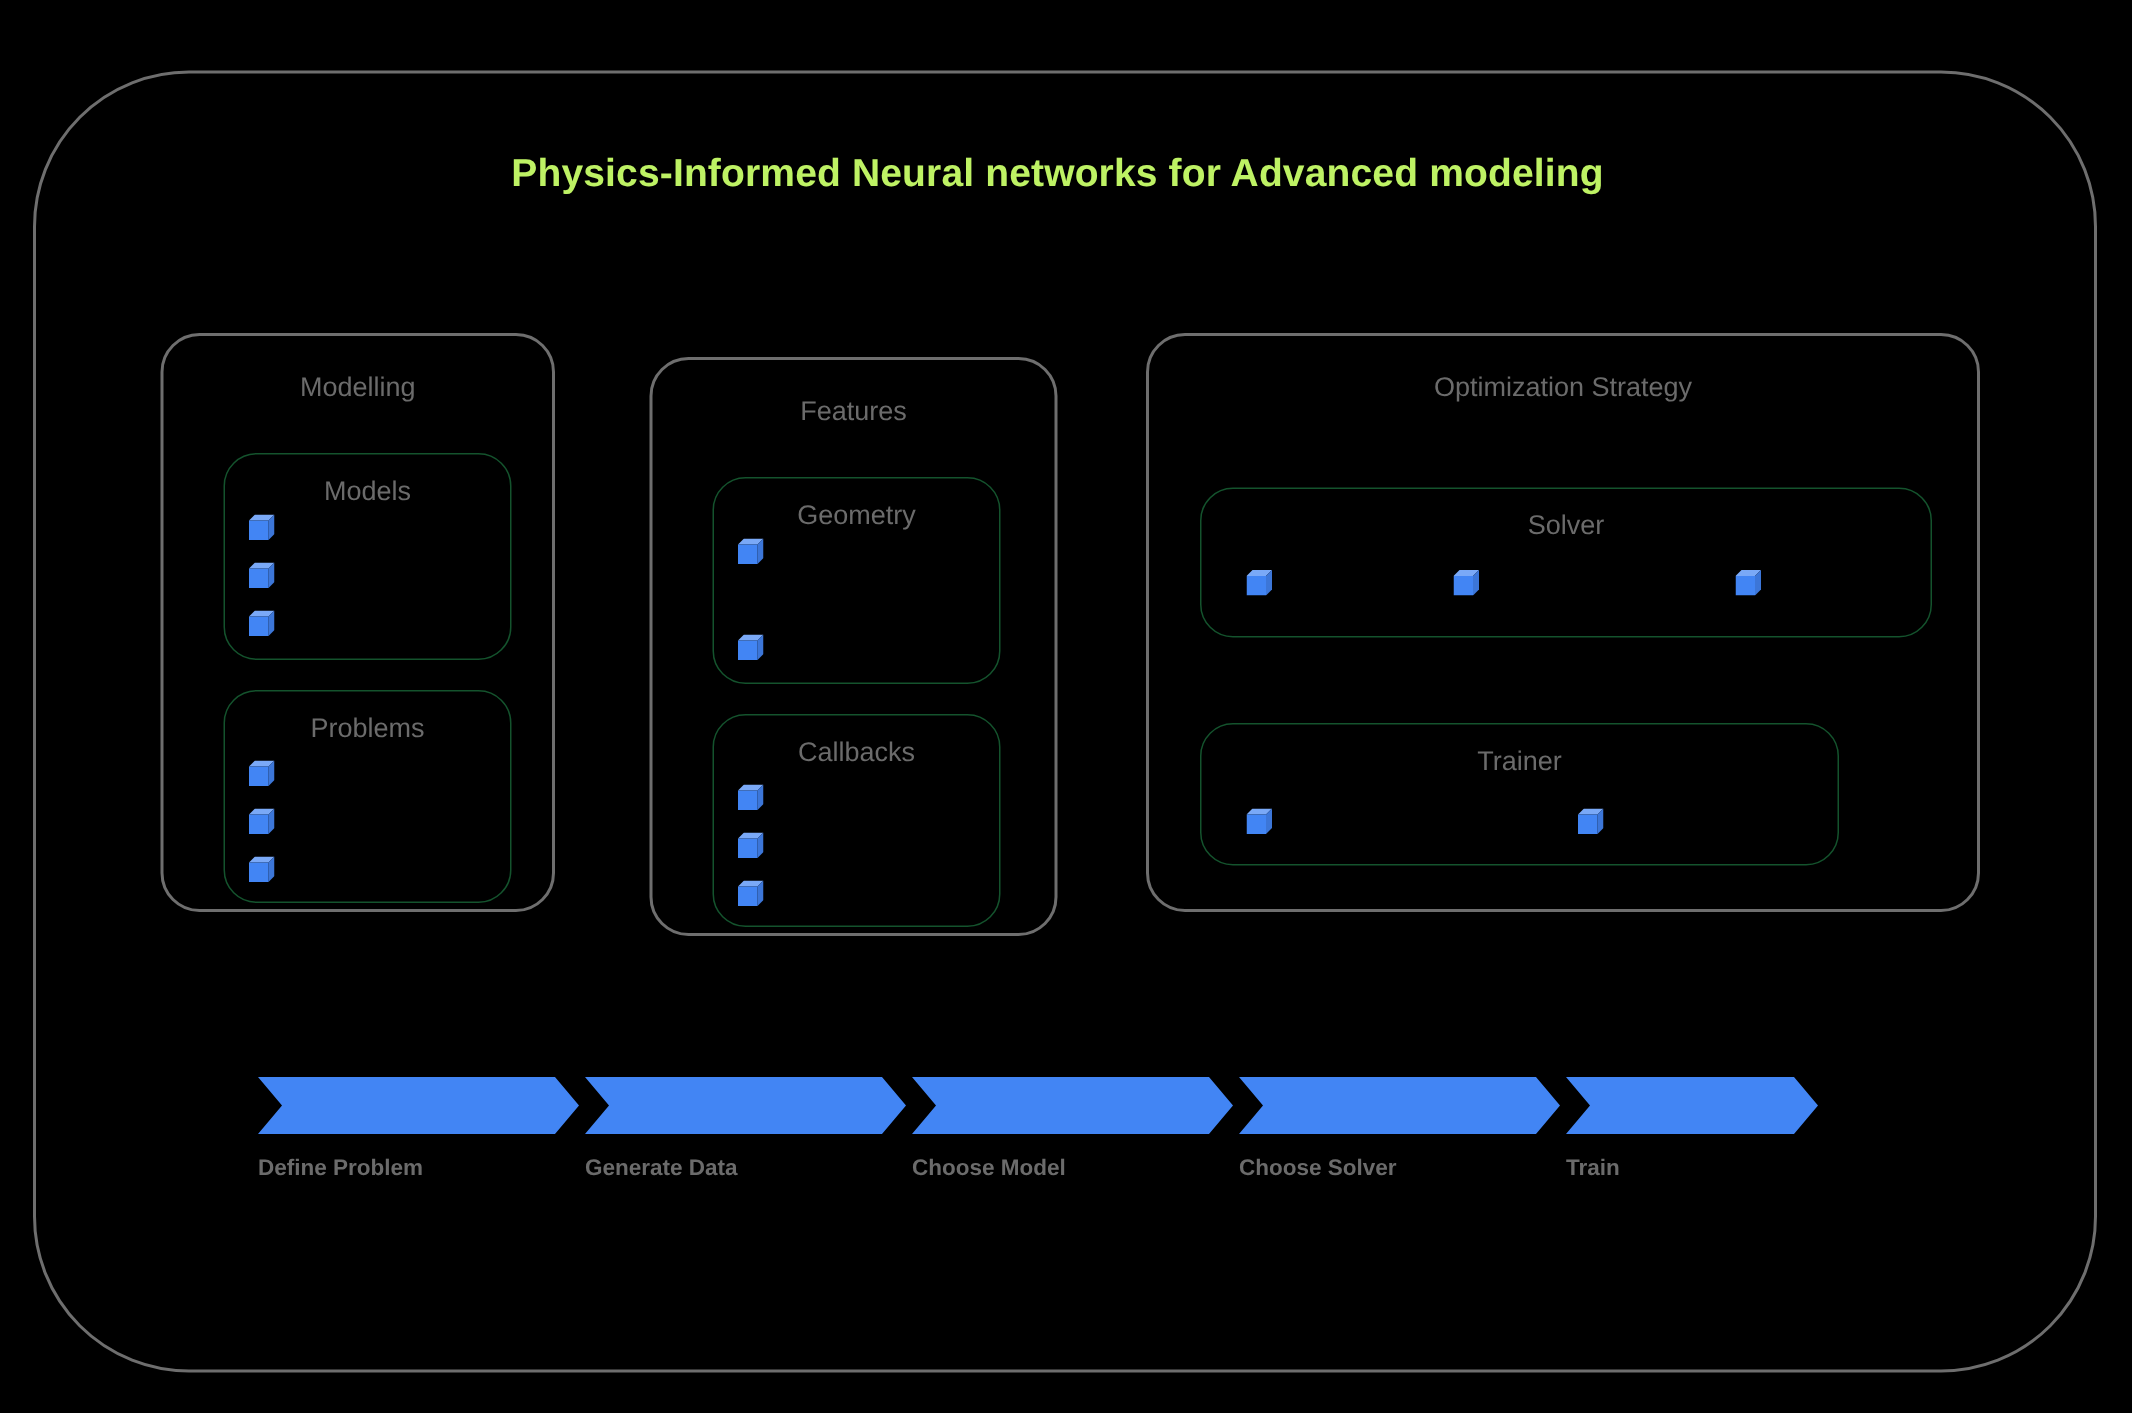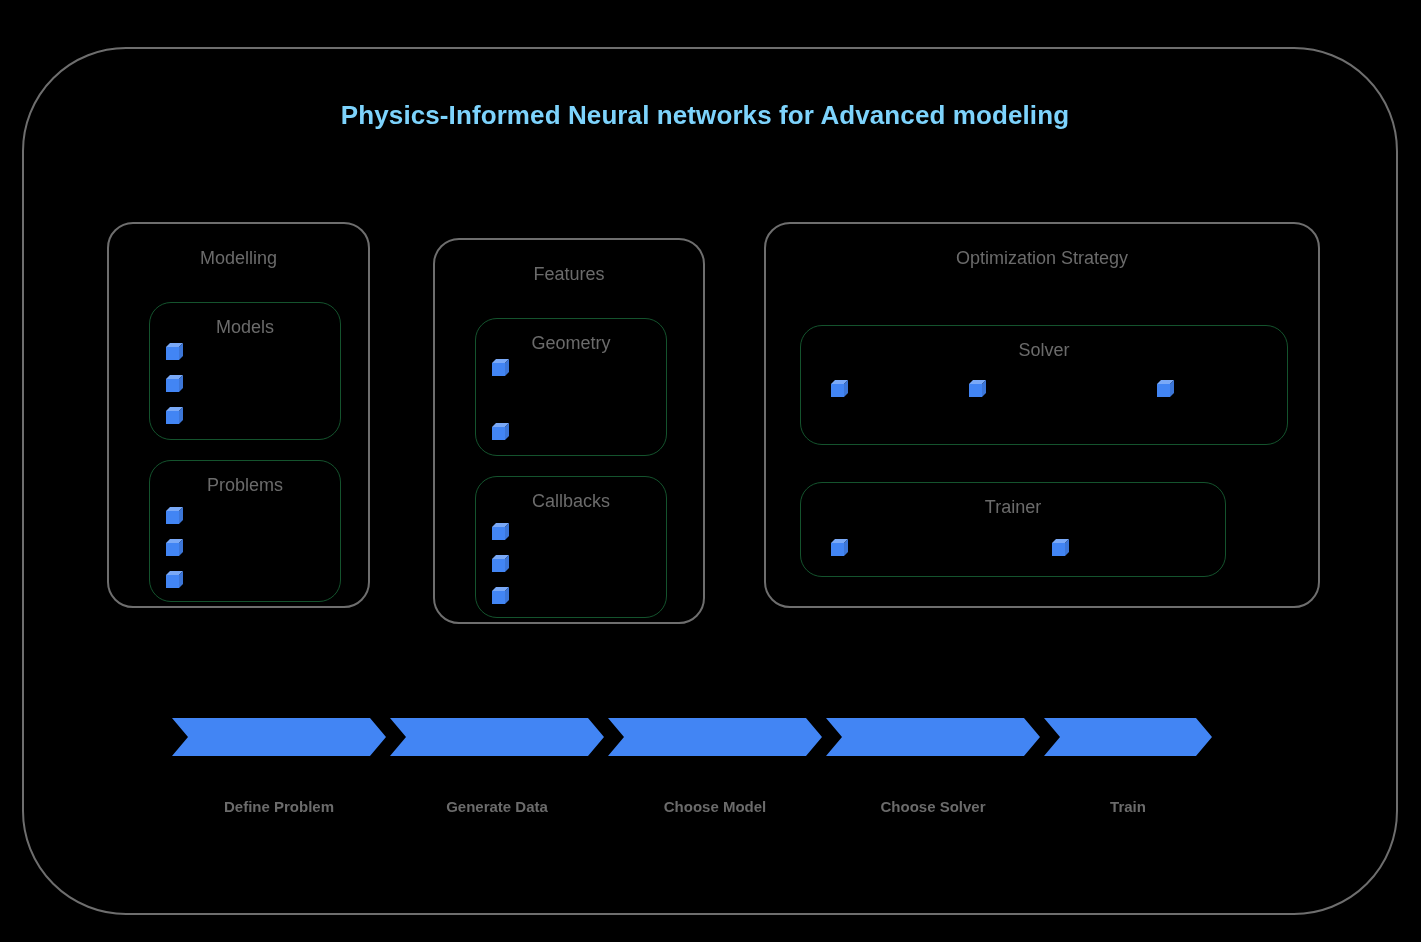--- a/index.html
+++ b/index.html
@@ -37,21 +37,21 @@
 
   
   .diagram-title {
     position: absolute;
     left: 0;
     top: 100px;
     width: 1410px;
     text-align: center;
     font-size: 26px;
     font-weight: bold;
-    color: #7dd3fc;
+    color: #bef264;
     letter-spacing: 0.1px;
     white-space: nowrap;
   }
 
   
   .group-box {
     position: absolute;
     box-sizing: border-box;
     border: 2px solid #6e6e6e;
     border-radius: 26px;
@@ -112,26 +112,24 @@
   .flow-labels {
     position: absolute;
     left: 172px;
     top: 770px;
     width: 1040px;
     height: 26px;
   }
   .flow-label {
     position: absolute;
     top: 0;
-    text-align: center;
     font-size: 15px;
     font-weight: bold;
     color: #6b6b6b;
     white-space: nowrap;
-    margin-top: 28px;
   }
 </style>
 </head>
 <body>
 
 <div id="canvas">
 
   <div class="outer-frame"></div>
 
   <div class="diagram-title">Physics-Informed Neural networks for Advanced modeling</div>
@@ -233,21 +231,21 @@
             <polygon points="13,4 17,0 17,13 13,17" fill="#3c76d8"></polygon>
             <rect x="0" y="4" width="13" height="13" fill="#4285F4"></rect>
           </svg>
         </div>
     </div>
   </div>
 
   <div class="group-box" style="left:764px; top:222px; width:556px; height:386px;">
     <div class="group-title">Optimization Strategy</div>
 
-    <div class="panel-box" style="left:34px; top:101px; width:488px; height:120px;text-decoration:underline;">
+    <div class="panel-box" style="left:34px; top:101px; width:488px; height:100px;text-decoration:underline;">
       <div class="panel-title">Solver</div>
       <div class="cube-icon" style="left:30px;  top:54px;">
           <svg width="17" height="17" viewBox="0 0 17 17" xmlns="http://www.w3.org/2000/svg">
             <polygon points="0,4 4,0 17,0 13,4" fill="#7aa9f7"></polygon>
             <polygon points="13,4 17,0 17,13 13,17" fill="#3c76d8"></polygon>
             <rect x="0" y="4" width="13" height="13" fill="#4285F4"></rect>
           </svg>
         </div>
       <div class="cube-icon" style="left:168px; top:54px;">
           <svg width="17" height="17" viewBox="0 0 17 17" xmlns="http://www.w3.org/2000/svg">

